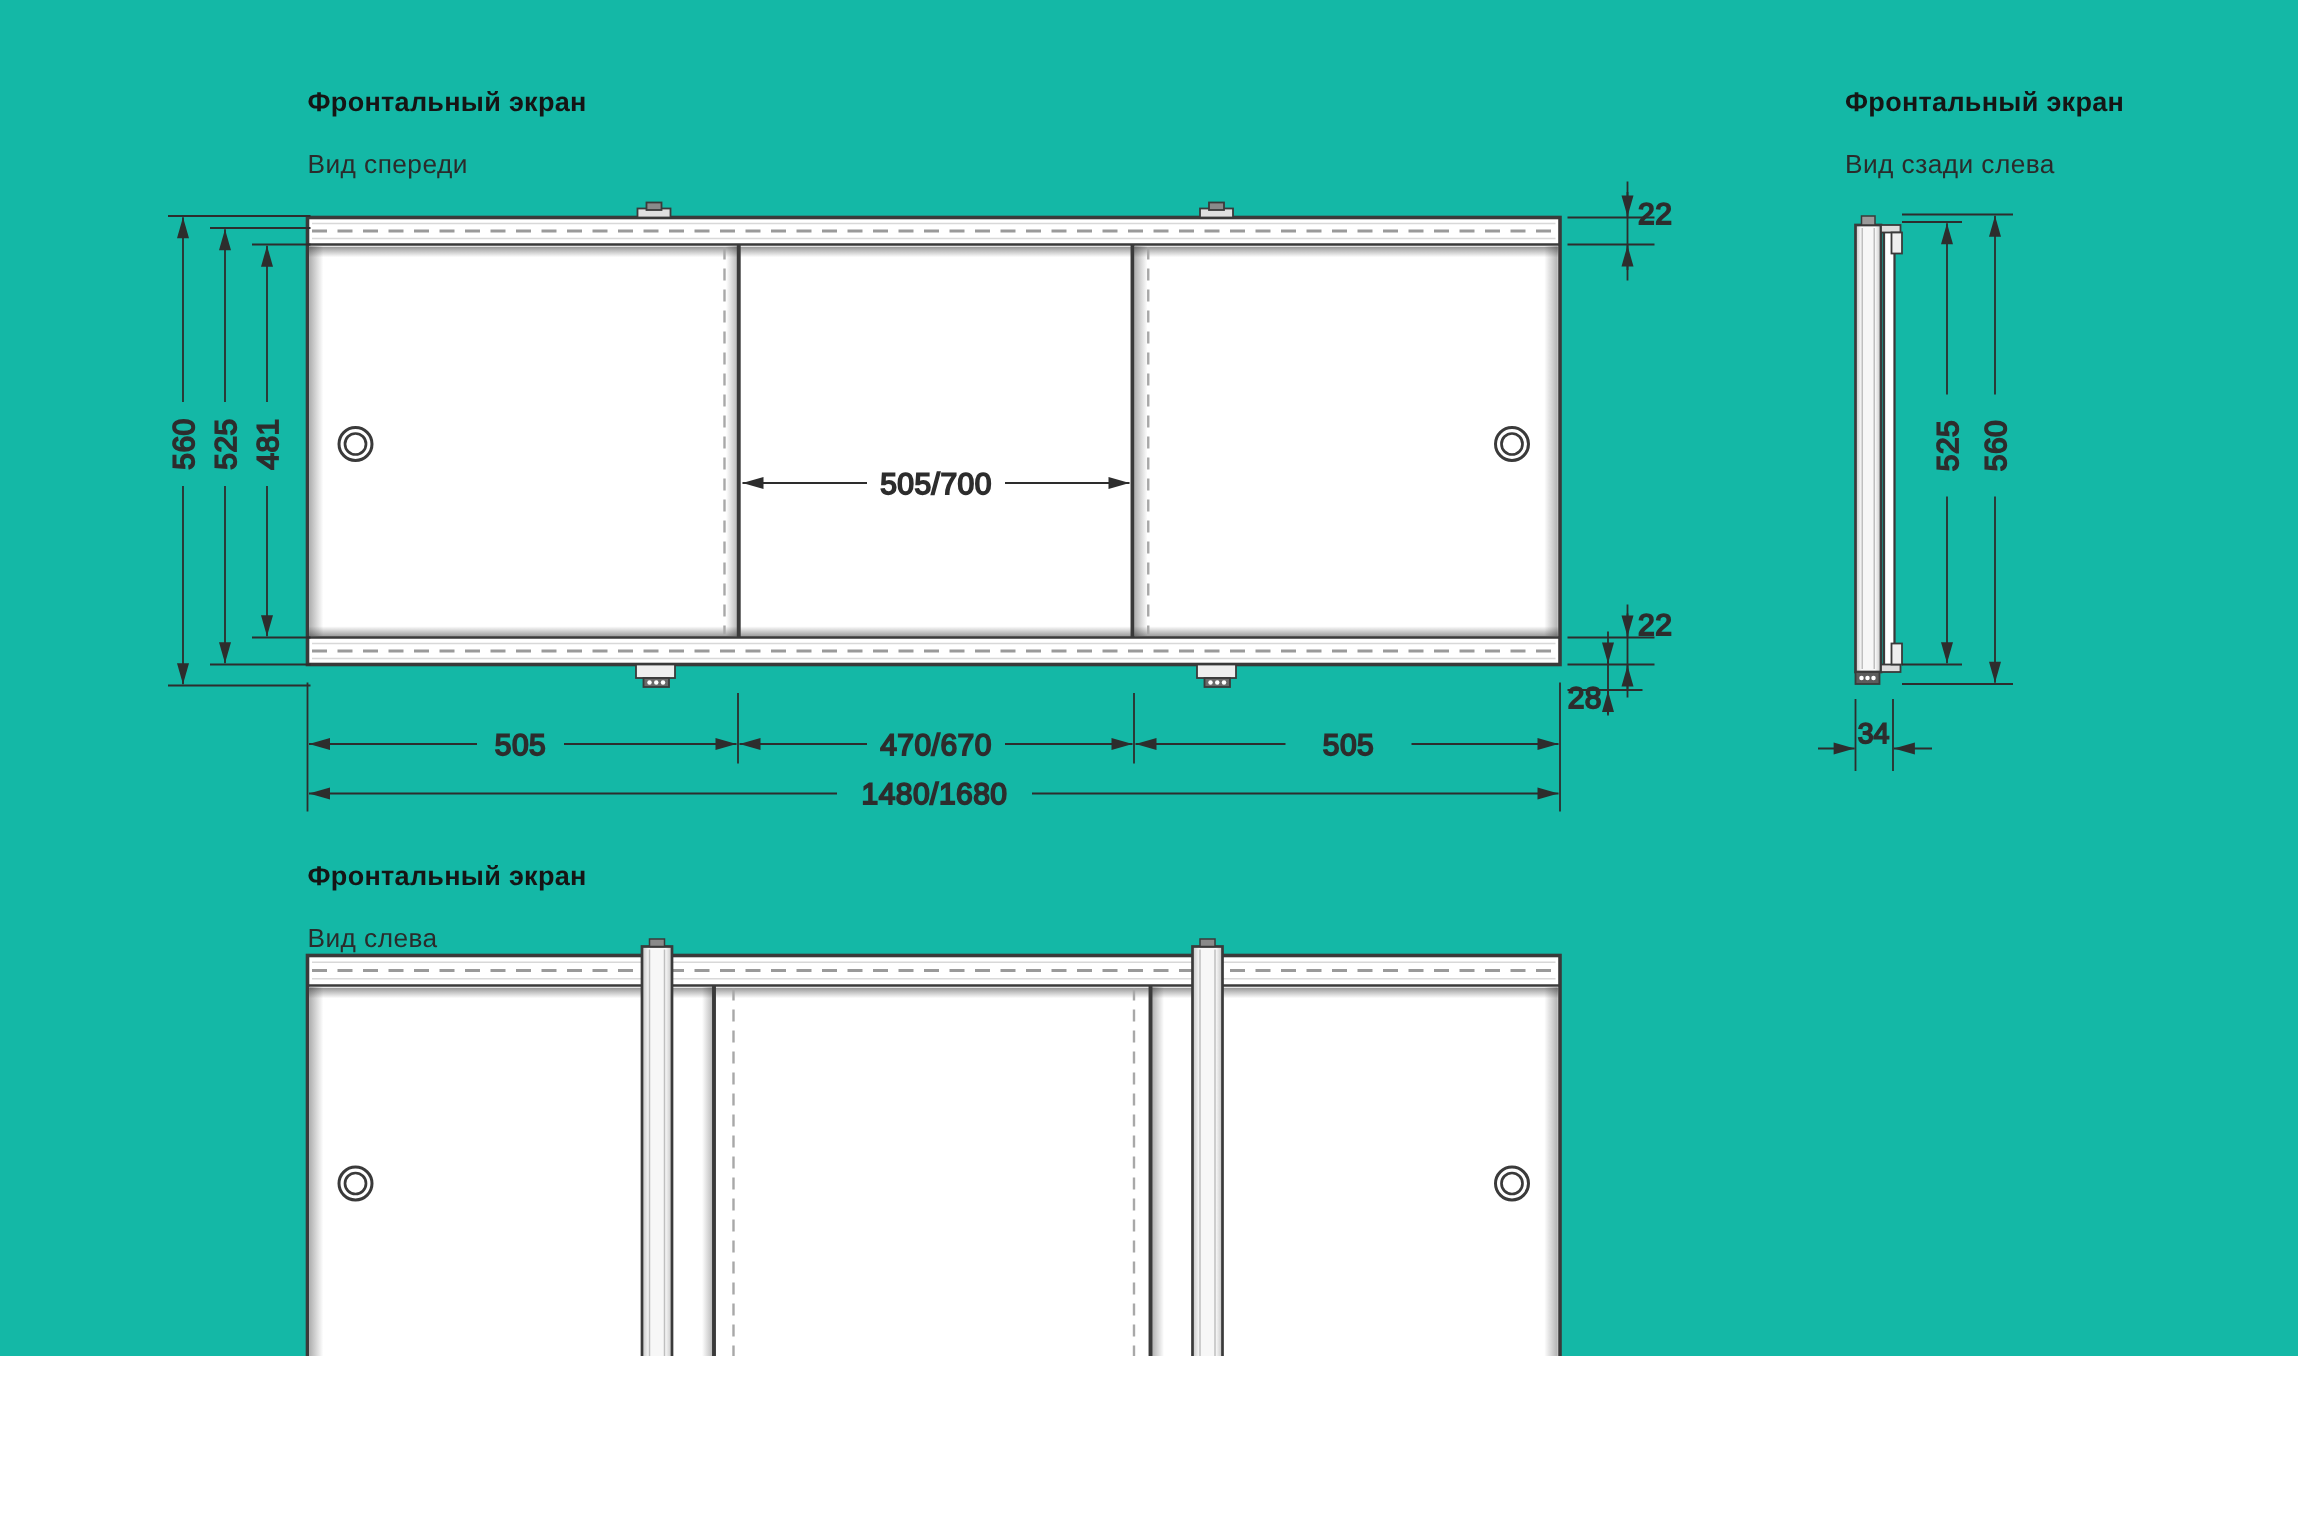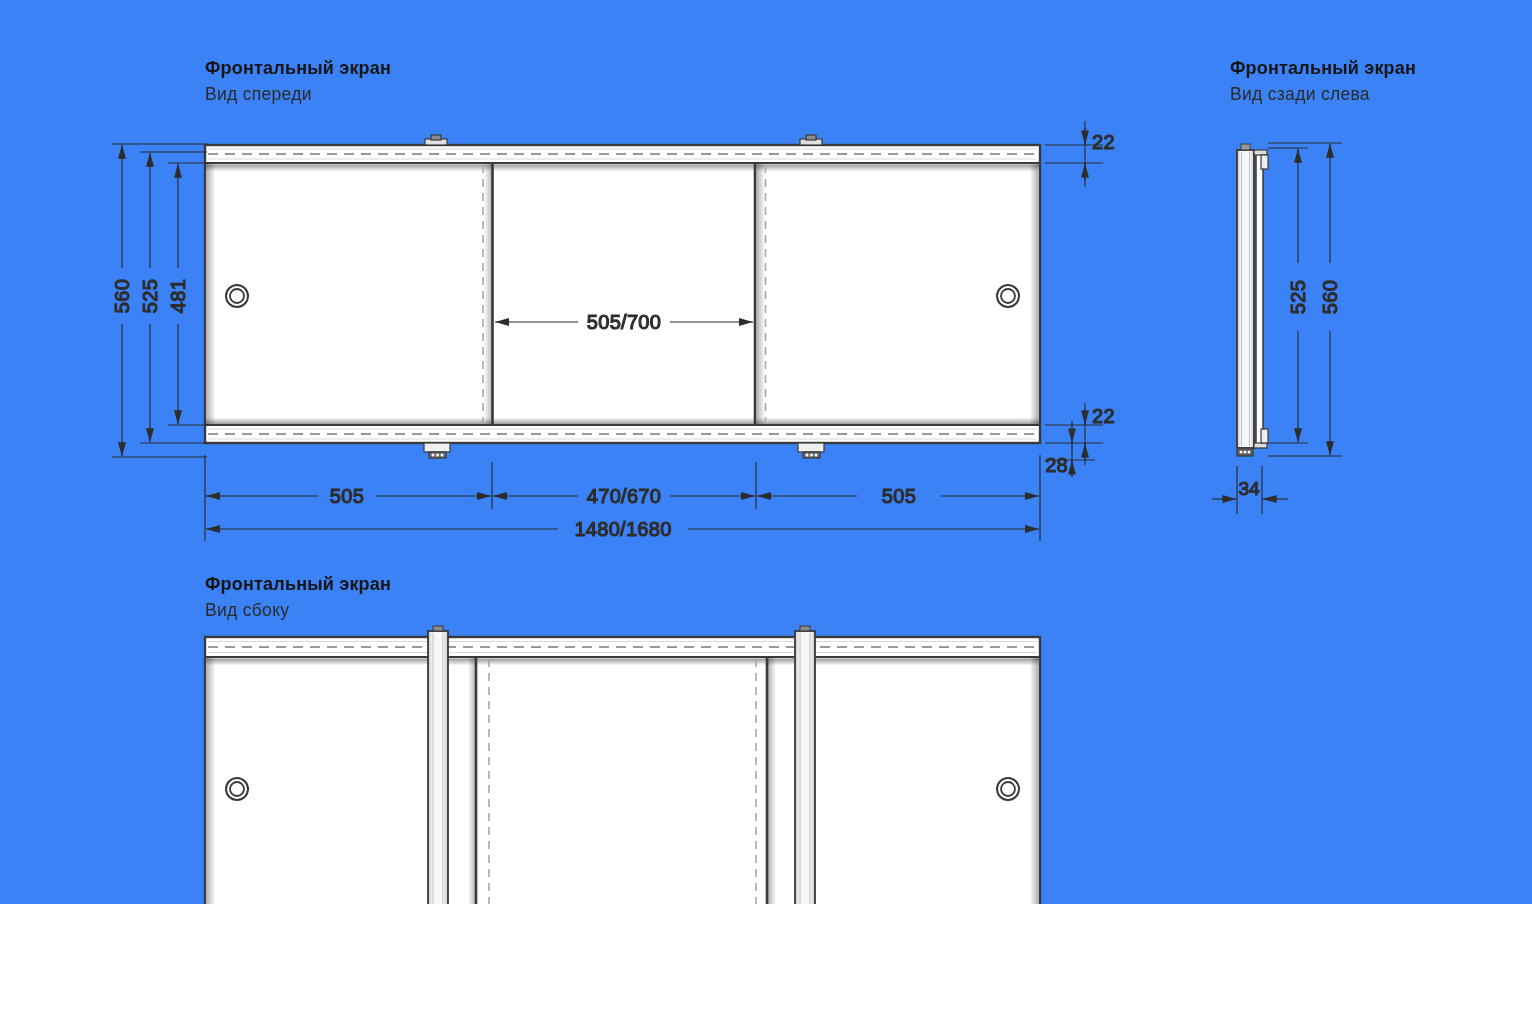--- a/index.html
+++ b/index.html
@@ -1,40 +1,40 @@
 <!DOCTYPE html>
 <html><head>
 <meta charset="utf-8">
 <style>
   html,body{margin:0;padding:0;background:#fff;}
-  .sheet{position:relative;width:1532px;height:904px;background:#3b82f6;
+  .sheet{position:relative;width:1532px;height:904px;background:#14b8a6;
          font-family:"Liberation Sans",sans-serif;overflow:hidden;}
   .title-block{position:absolute;}
   .title-main{font-size:18px;font-weight:bold;color:#151515;letter-spacing:.2px;line-height:24px;}
-  .title-sub{font-size:17.5px;font-weight:400;color:#2b2b2b;letter-spacing:.3px;margin-top:3px;line-height:22px;}
+  .title-sub{font-size:17.5px;font-weight:400;color:#2b2b2b;letter-spacing:.3px;margin-top:18px;line-height:22px;}
   svg.draw{position:absolute;left:0;top:0;}
   .dim-text{font-size:20px;fill:#2d2d2d;letter-spacing:.3px;}
   .dim-text-sm{font-size:19px;fill:#2d2d2d;}
 </style>
 </head>
 <body>
 
 <div class="sheet">
 
   <div class="title-block" style="left:205px;top:56px">
     <div class="title-main">Фронтальный экран</div>
     <div class="title-sub">Вид спереди</div>
   </div>
   <div class="title-block" style="left:1230px;top:56px">
     <div class="title-main">Фронтальный экран</div>
     <div class="title-sub">Вид сзади слева</div>
   </div>
   <div class="title-block" style="left:205px;top:572px">
     <div class="title-main">Фронтальный экран</div>
-    <div class="title-sub">Вид сбоку</div>
+    <div class="title-sub">Вид слева</div>
   </div>
 
   <svg class="draw" width="1532" height="1020" viewBox="0 0 1532 1020">
     <defs>
       <marker id="ah" markerUnits="userSpaceOnUse" markerWidth="16" markerHeight="10" refX="14.5" refY="5" orient="auto">
         <path d="M0.5,1 L14.5,5 L0.5,9 Z" fill="#2d2d2d"></path>
       </marker>
       <linearGradient id="gDown" x1="0" y1="0" x2="0" y2="1">
         <stop offset="0" stop-color="#303030" stop-opacity="0.5"></stop>
         <stop offset="1" stop-color="#303030" stop-opacity="0"></stop>

